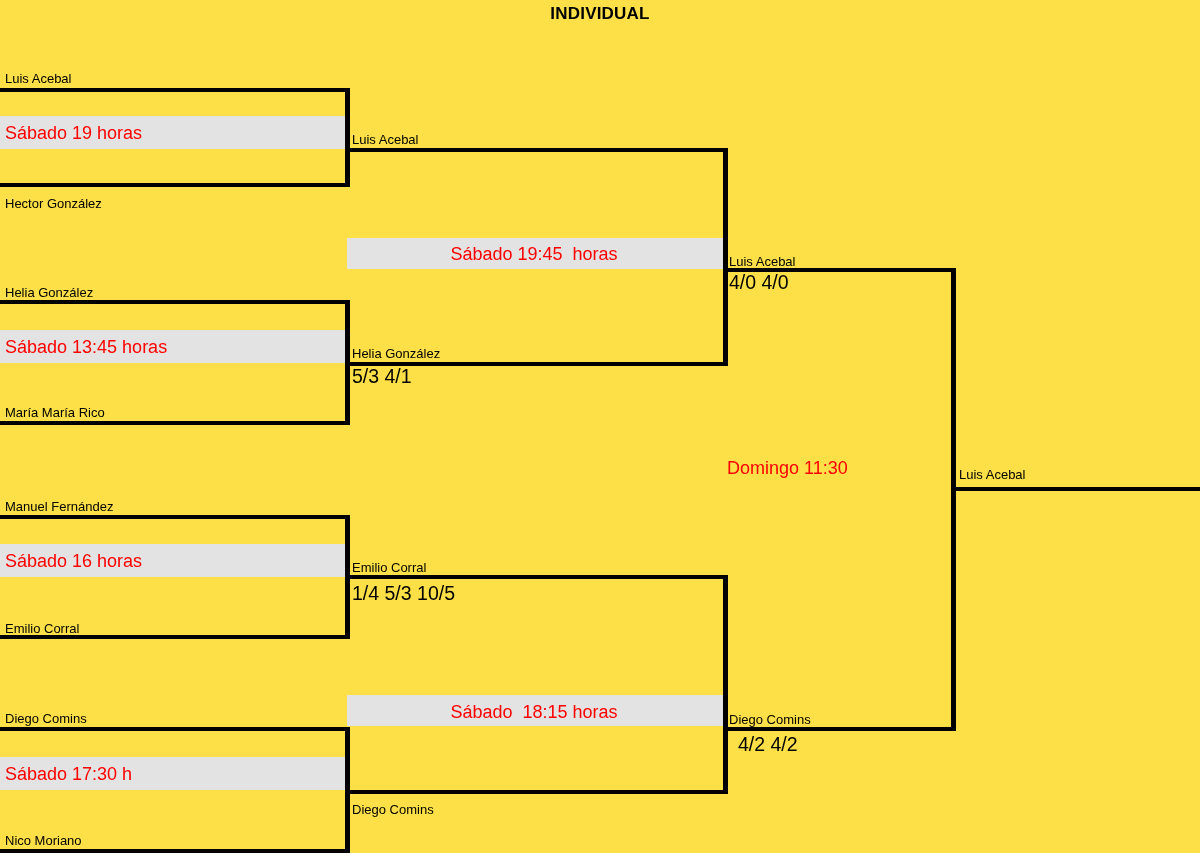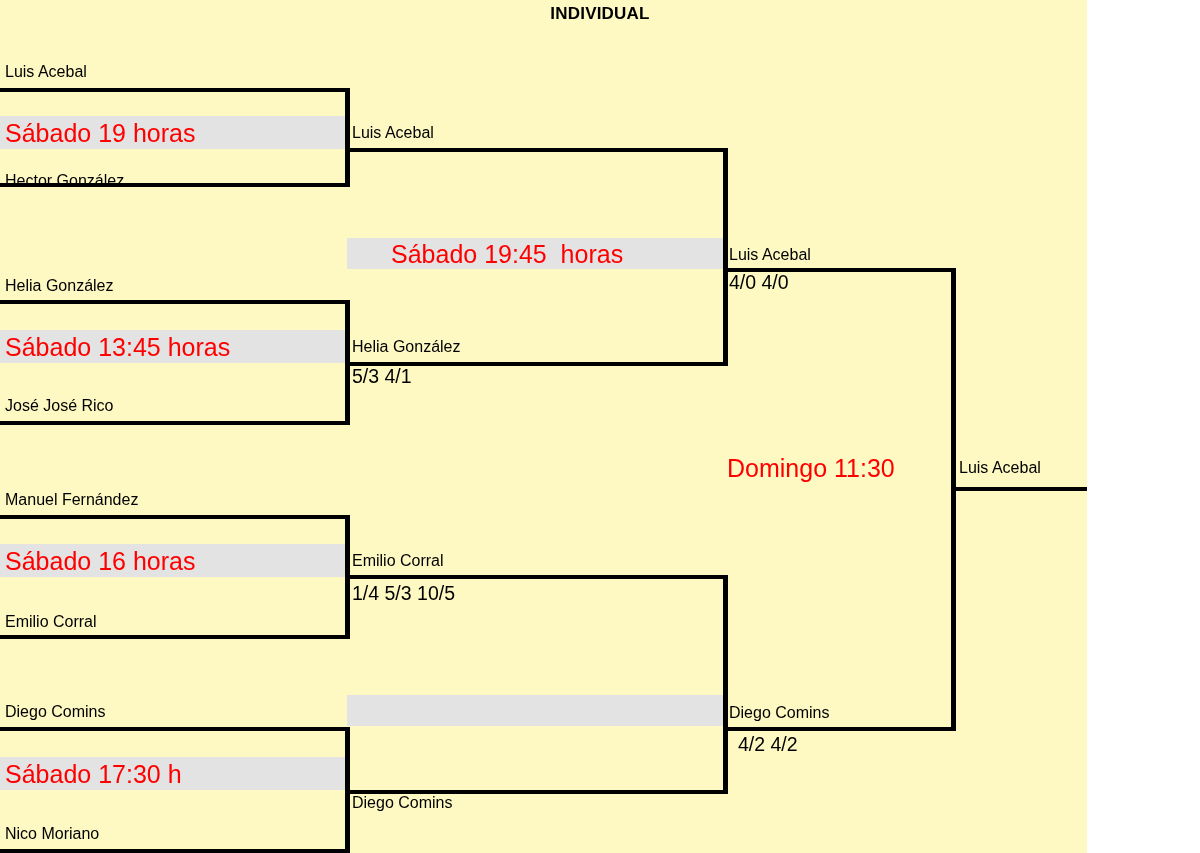--- a/index.html
+++ b/index.html
@@ -7,24 +7,24 @@
     margin: 0;
     padding: 0;
     background: #ffffff;
   }
   body {
     font-family: "Liberation Sans", sans-serif;
     color: #000000;
   }
   #bracket-root {
     position: relative;
-    width: 1087px;
+    width: 1200px;
     height: 853px;
     overflow: hidden;
-    background: #fef9c3;
+    background: #fde047;
   }
 
   
   .title {
     position: absolute;
     top: 4px;
     left: 0;
     width: 1200px;
     text-align: center;
     font-size: 17px;
@@ -34,27 +34,27 @@
   }
 
   
   .lbl {
     position: absolute;
     font-size: 19px;
     line-height: 24px;
     white-space: pre;
     color: #000000;
   }
-  .lbl.player  { font-size: 16px; }
+  .lbl.player  { font-size: 13px; margin-top: 7px; }
   .lbl.score   { font-size: 19.5px; }
   .lbl.time {
     color: #ff0000;
-    font-size: 25px;
+    font-size: 18px;
   }
-  .lbl.right { text-align: left; padding-left: 44px; }
+  .lbl.right { text-align: center; }
 
   
   .band {
     position: absolute;
     background: #e3e3e3;
   }
 
   
   .stroke {
     position: absolute;
@@ -102,25 +102,25 @@
   <div class="stroke h" style="left:723px; top:268px; width:233px;"></div>
 
   <div class="stroke v" style="left:723px; top:575px; height:219px;"></div>
   <div class="stroke h" style="left:723px; top:727px; width:233px;"></div>
 
   <div class="stroke v" style="left:951px; top:268px; height:463px;"></div>
   <div class="stroke h" style="left:951px; top:487px; width:249px;"></div>
 
   <div class="lbl player" style="left:5px; top:60px;">Luis Acebal</div>
   <div class="lbl time" style="left:5px; top:121px;">Sábado 19 horas</div>
-  <div class="lbl player" style="left:5px; top:169px;">Hector González</div>
+  <div class="lbl player" style="left:5px; top:185px;">Hector González</div>
 
   <div class="lbl player" style="left:5px; top:274px;">Helia González</div>
   <div class="lbl time" style="left:5px; top:335px;">Sábado 13:45 horas</div>
-  <div class="lbl player" style="left:5px; top:394px;">José José Rico</div>
+  <div class="lbl player" style="left:5px; top:394px;">María María Rico</div>
 
   <div class="lbl player" style="left:5px; top:488px;">Manuel Fernández</div>
   <div class="lbl time" style="left:5px; top:549px;">Sábado 16 horas</div>
   <div class="lbl player" style="left:5px; top:610px;">Emilio Corral</div>
 
   <div class="lbl player" style="left:5px; top:700px;">Diego Comins</div>
   <div class="lbl time" style="left:5px; top:762px;">Sábado 17:30 h</div>
   <div class="lbl player" style="left:5px; top:822px;">Nico Moriano</div>
 
   <div class="lbl player" style="left:352px; top:121px;">Luis Acebal</div>
@@ -129,20 +129,21 @@
   <div class="lbl player" style="left:352px; top:335px;">Helia González</div>
   <div class="lbl score" style="left:352px; top:364px;">5/3 4/1</div>
 
   <div class="lbl player" style="left:352px; top:549px;">Emilio Corral</div>
   <div class="lbl score" style="left:352px; top:581px;">1/4 5/3 10/5</div>
 
   <div class="lbl player" style="left:352px; top:791px;">Diego Comins</div>
   <div class="lbl score" style="left:352px; top:860px;text-align:right;">1/4 5/4 11/9</div>
 
   <div class="lbl time right" style="left:347px; top:242px; width:374px;">Sábado 19:45  horas</div>
+  <div class="lbl time right" style="left:347px; top:700px; width:374px;">Sábado  18:15 horas</div>
 
   <div class="lbl player" style="left:729px; top:243px;">Luis Acebal</div>
   <div class="lbl score" style="left:729px; top:270px;">4/0 4/0</div>
 
   <div class="lbl player" style="left:729px; top:701px;">Diego Comins</div>
   <div class="lbl score" style="left:738px; top:732px;">4/2 4/2</div>
 
   <div class="lbl time" style="left:727px; top:456px;">Domingo 11:30</div>
 
   <div class="lbl player" style="left:959px; top:456px;">Luis Acebal</div>

